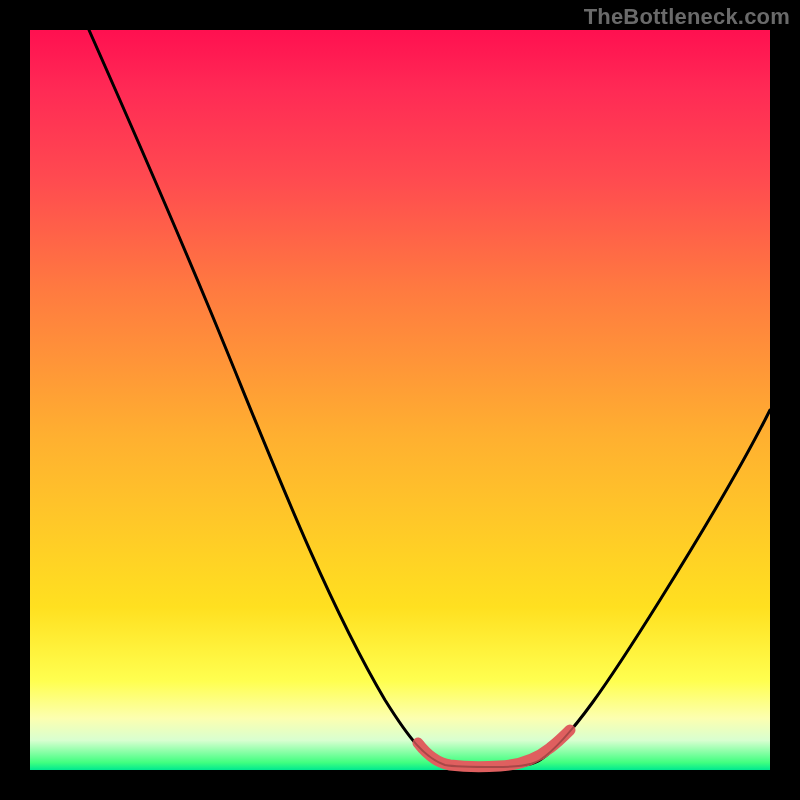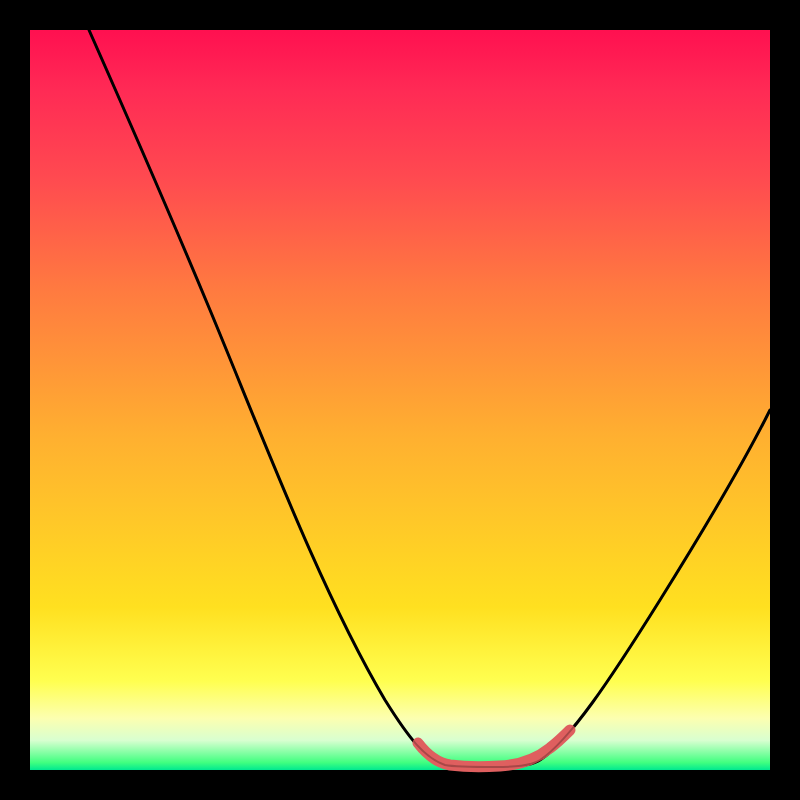--- a/index.html
+++ b/index.html
@@ -86,13 +86,14 @@
     <path d="M 59 0
              C 90 70, 130 160, 180 280
              C 230 400, 290 560, 355 670
              C 380 710, 395 728, 415 735
              C 420 736, 440 737, 465 737
              C 485 737, 500 736, 510 730
              C 540 710, 580 650, 630 570
              C 680 490, 720 420, 740 380" fill="none" stroke="#000" stroke-width="2" stroke-linecap="round" opacity="0.25"></path>
   </svg>
 
+  <div class="watermark">TheBottleneck.com</div>
 </div>
 
 </body></html>

